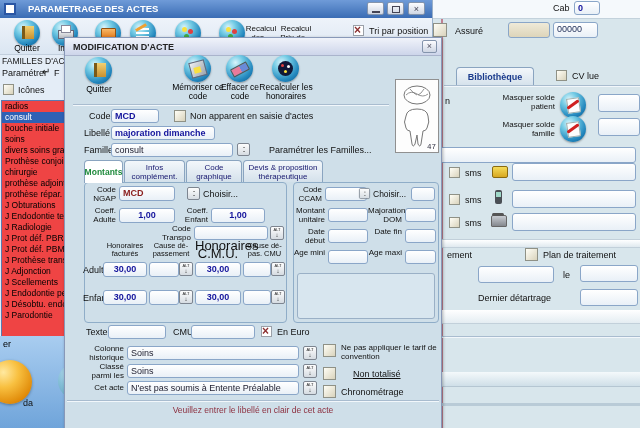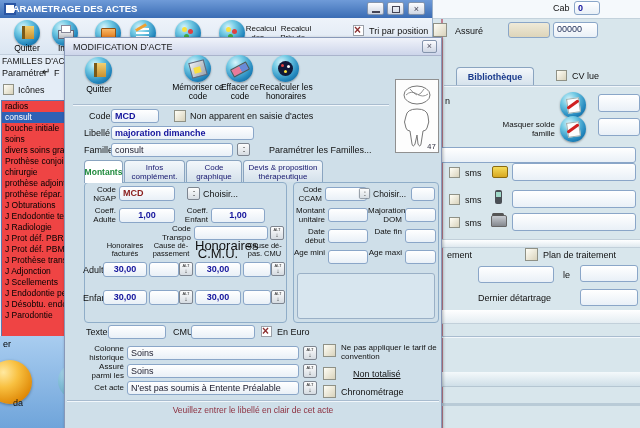--- a/index.html
+++ b/index.html
@@ -78,20 +78,21 @@
 
     <div class="tab" style="left:28px;top:67px;width:78px;height:19px;font-size:9px;font-weight:bold;color:#1a3a8c;">
         <span>Bibliothèque</span>
       </div>
     <div class="hline" style="left:16px;top:85px;width:196px;"></div>
     <span class="chk" style="left:128px;top:70px;"></span>
     <span class="lbl" style="left:144px;top:71px;">CV lue</span>
 
     <span class="lbl" style="left:17px;top:96px;">n</span>
 
+    <div class="lbl2 rt" style="left:63px;top:93px;width:64px;">Masquer solde patient</div>
     <div class="sphere" style="left:132px;top:92px;width:26px;height:26px;">
       <i class="abs" style="left:7px;top:6px;width:11px;height:13px;background:#fdfdfd;border:1px solid #9aa;transform:rotate(-8deg);"></i>
       <i class="abs" style="left:6px;top:11px;width:14px;height:3px;background:#d02020;transform:rotate(-35deg);border-radius:2px;"></i>
     </div>
     <div class="fld" style="left:170px;top:94px;width:42px;height:18px;"></div>
 
     <div class="lbl2 rt" style="left:63px;top:120px;width:64px;">Masquer solde famille</div>
     <div class="sphere" style="left:132px;top:116px;width:26px;height:26px;">
       <i class="abs" style="left:7px;top:6px;width:11px;height:13px;background:#fdfdfd;border:1px solid #9aa;transform:rotate(-8deg);"></i>
       <i class="abs" style="left:6px;top:11px;width:14px;height:3px;background:#d02020;transform:rotate(-35deg);border-radius:2px;"></i>
@@ -132,21 +133,21 @@
 
     <div class="band" style="top:310px;height:13px;background:linear-gradient(#ffffff,#e4edf2);border-bottom:1px solid #c2d0da;"></div>
     <div class="hline" style="left:14px;top:336px;width:198px;"></div>
     <div class="band" style="top:372px;height:14px;background:linear-gradient(#f4f9fb,#cfdfe8);border-bottom:1px solid #b5c6d2;"></div>
     <div class="band" style="top:403px;height:3px;background:#b9cbd7;"></div>
   </div>
 
   <div id="param">
     <div class="param-title">
       <i class="abs" style="left:4px;top:3px;width:12px;height:12px;background:#fff;border:2px solid #2a56a4;box-sizing:border-box;"></i>
-      <span class="lbl" style="left:7px;top:4px;color:#fff;font-weight:bold;font-size:9.5px;">PARAMETRAGE DES ACTES</span>
+      <span class="lbl" style="left:28px;top:4px;color:#fff;font-weight:bold;font-size:9.5px;">PARAMETRAGE DES ACTES</span>
       <span class="winbtn" style="left:367px;top:2px;">
           <i class="abs" style="left:4px;top:8px;width:8px;height:2px;background:#445;"></i>
         </span>
       <span class="winbtn" style="left:387px;top:2px;">
           <i class="abs" style="left:4px;top:3px;width:8px;height:7px;border:1px solid #445;box-sizing:border-box;"></i>
         </span>
       <span class="winbtn" style="left:408px;top:2px;text-align:center;line-height:12px;color:#445;font-size:9px;">×</span>
     </div>
 
     <div class="toolbar">
@@ -205,29 +206,29 @@
       <div class="li">J Scellements</div>
       <div class="li">J Endodontie per</div>
       <div class="li">J Désobtu. endo.</div>
       <div class="li">J Parodontie</div>
     </div>
 
     <div class="abs" style="left:0;top:336px;width:432px;height:92px;background:linear-gradient(#a9cdf0,#6fa4da);">
       <span class="lbl" style="left:3px;top:3px;color:#000;">er</span>
       <div class="abs" style="left:-12px;top:24px;width:44px;height:44px;border-radius:50%;
                   background:radial-gradient(circle at 35% 28%,#ffe9a0 0%,#f8c040 35%,#e08a08 75%,#a85f00 100%);box-shadow:0 1px 3px rgba(0,0,0,.35);"></div>
-      <span class="lbl" style="left:2px;top:62px;padding-left:11px;">da</span>
+      <span class="lbl" style="left:12px;top:62px;padding-left:11px;">da</span>
       <div class="abs" style="left:58px;top:27px;width:36px;height:36px;border-radius:50%;opacity:.55;
                   background:radial-gradient(circle at 35% 28%,#d8f2f4 0%,#7fc4cc 40%,#3f8a98 100%);"></div>
     </div>
   </div>
 
   <div id="dialog">
     <div class="dlg-title">
-      <span class="lbl" style="left:8px;top:4px;font-weight:normal;color:#222;">MODIFICATION D'ACTE</span>
+      <span class="lbl" style="left:8px;top:4px;font-weight:bold;color:#222;">MODIFICATION D'ACTE</span>
       <span class="winbtn" style="left:357px;top:2px;width:15px;height:13px;text-align:center;line-height:11px;color:#556;font-size:9px;">×</span>
     </div>
 
     <div class="sphere" style="left:20px;top:19px;width:27px;height:27px;">
       <i class="abs" style="left:9px;top:6px;width:9px;height:14px;background:linear-gradient(#f2d070,#c89030);border-left:3px solid #7a5a18;"></i>
     </div>
     <span class="sphere-lbl" style="left:13px;top:47px;width:42px;">Quitter</span>
 
     <div class="sphere" style="left:119px;top:17px;width:27px;height:27px;">
       <i class="abs" style="left:6px;top:6px;width:14px;height:14px;background:linear-gradient(135deg,#f0f0f0,#9aa2ac);border:1px solid #667;transform:rotate(-15deg);"></i>
@@ -256,21 +257,21 @@
     </div>
 
     <div class="hline" style="left:8px;top:66px;width:316px;"></div>
 
     <span class="lbl" style="left:24px;top:73px;">Code</span>
     <div class="fld" style="left:46px;top:71px;width:48px;height:14px;"><span class="navy">MCD</span></div>
     <span class="chk" style="left:109px;top:72px;width:12px;height:12px;"></span>
     <span class="lbl" style="left:125px;top:73px;">Non apparent en saisie d'actes</span>
 
     <span class="lbl" style="left:19px;top:90px;">Libellé</span>
-    <div class="fld" style="left:46px;top:88px;width:143px;height:14px;"><span class="navy">majoration dimanche</span></div>
+    <div class="fld" style="left:46px;top:88px;width:104px;height:14px;"><span class="navy">majoration dimanche</span></div>
 
     <span class="lbl" style="left:19px;top:107px;">Famille</span>
     <div class="fld" style="left:46px;top:105px;width:122px;height:14px;"><span style="color:#223;">consult</span></div>
     <span class="gridbtn" style="left:172px;top:105px;"></span>
     <span class="lbl" style="left:204px;top:107px;">Paramétrer les Familles...</span>
 
     <div class="tab active" style="left:19px;top:122px;width:39px;height:23px;">
         <span>Montants</span>
       </div>
     <div class="tab" style="left:59px;top:122px;width:61px;height:22px;">
@@ -347,21 +348,21 @@
     <div class="fld" style="left:43px;top:287px;width:58px;height:14px;"></div>
     <span class="lbl" style="left:108px;top:289px;">CMU</span>
     <div class="fld" style="left:126px;top:287px;width:64px;height:14px;"></div>
     <span class="chk white x" style="left:196px;top:288px;"></span>
     <span class="lbl" style="left:212px;top:289px;">En Euro</span>
 
     <div class="lbl2 rt" style="left:21px;top:306px;width:38px;">Colonne historique</div>
     <div class="fld" style="left:62px;top:308px;width:172px;height:14px;"><span style="color:#223;">Soins</span></div>
     <span class="altbtn" style="left:238px;top:308px;"></span>
 
-    <div class="lbl2 rt" style="left:21px;top:324px;width:38px;">Assuré parmi les</div>
+    <div class="lbl2 rt" style="left:21px;top:324px;width:38px;">Classé parmi les</div>
     <div class="fld" style="left:62px;top:326px;width:172px;height:14px;"><span style="color:#223;">Soins</span></div>
     <span class="altbtn" style="left:238px;top:326px;"></span>
 
     <div class="lbl2 rt" style="left:21px;top:345px;width:38px;">Cet acte</div>
     <div class="fld" style="left:62px;top:343px;width:172px;height:14px;"><span style="color:#223;">N'est pas soumis à Entente Préalable</span></div>
     <span class="altbtn" style="left:238px;top:343px;"></span>
 
     <span class="chk" style="left:258px;top:306px;width:13px;height:13px;"></span>
     <div class="lbl2" style="left:276px;top:305px;width:100px;">Ne pas appliquer le tarif de convention</div>
     <span class="chk" style="left:258px;top:329px;width:13px;height:13px;"></span>

